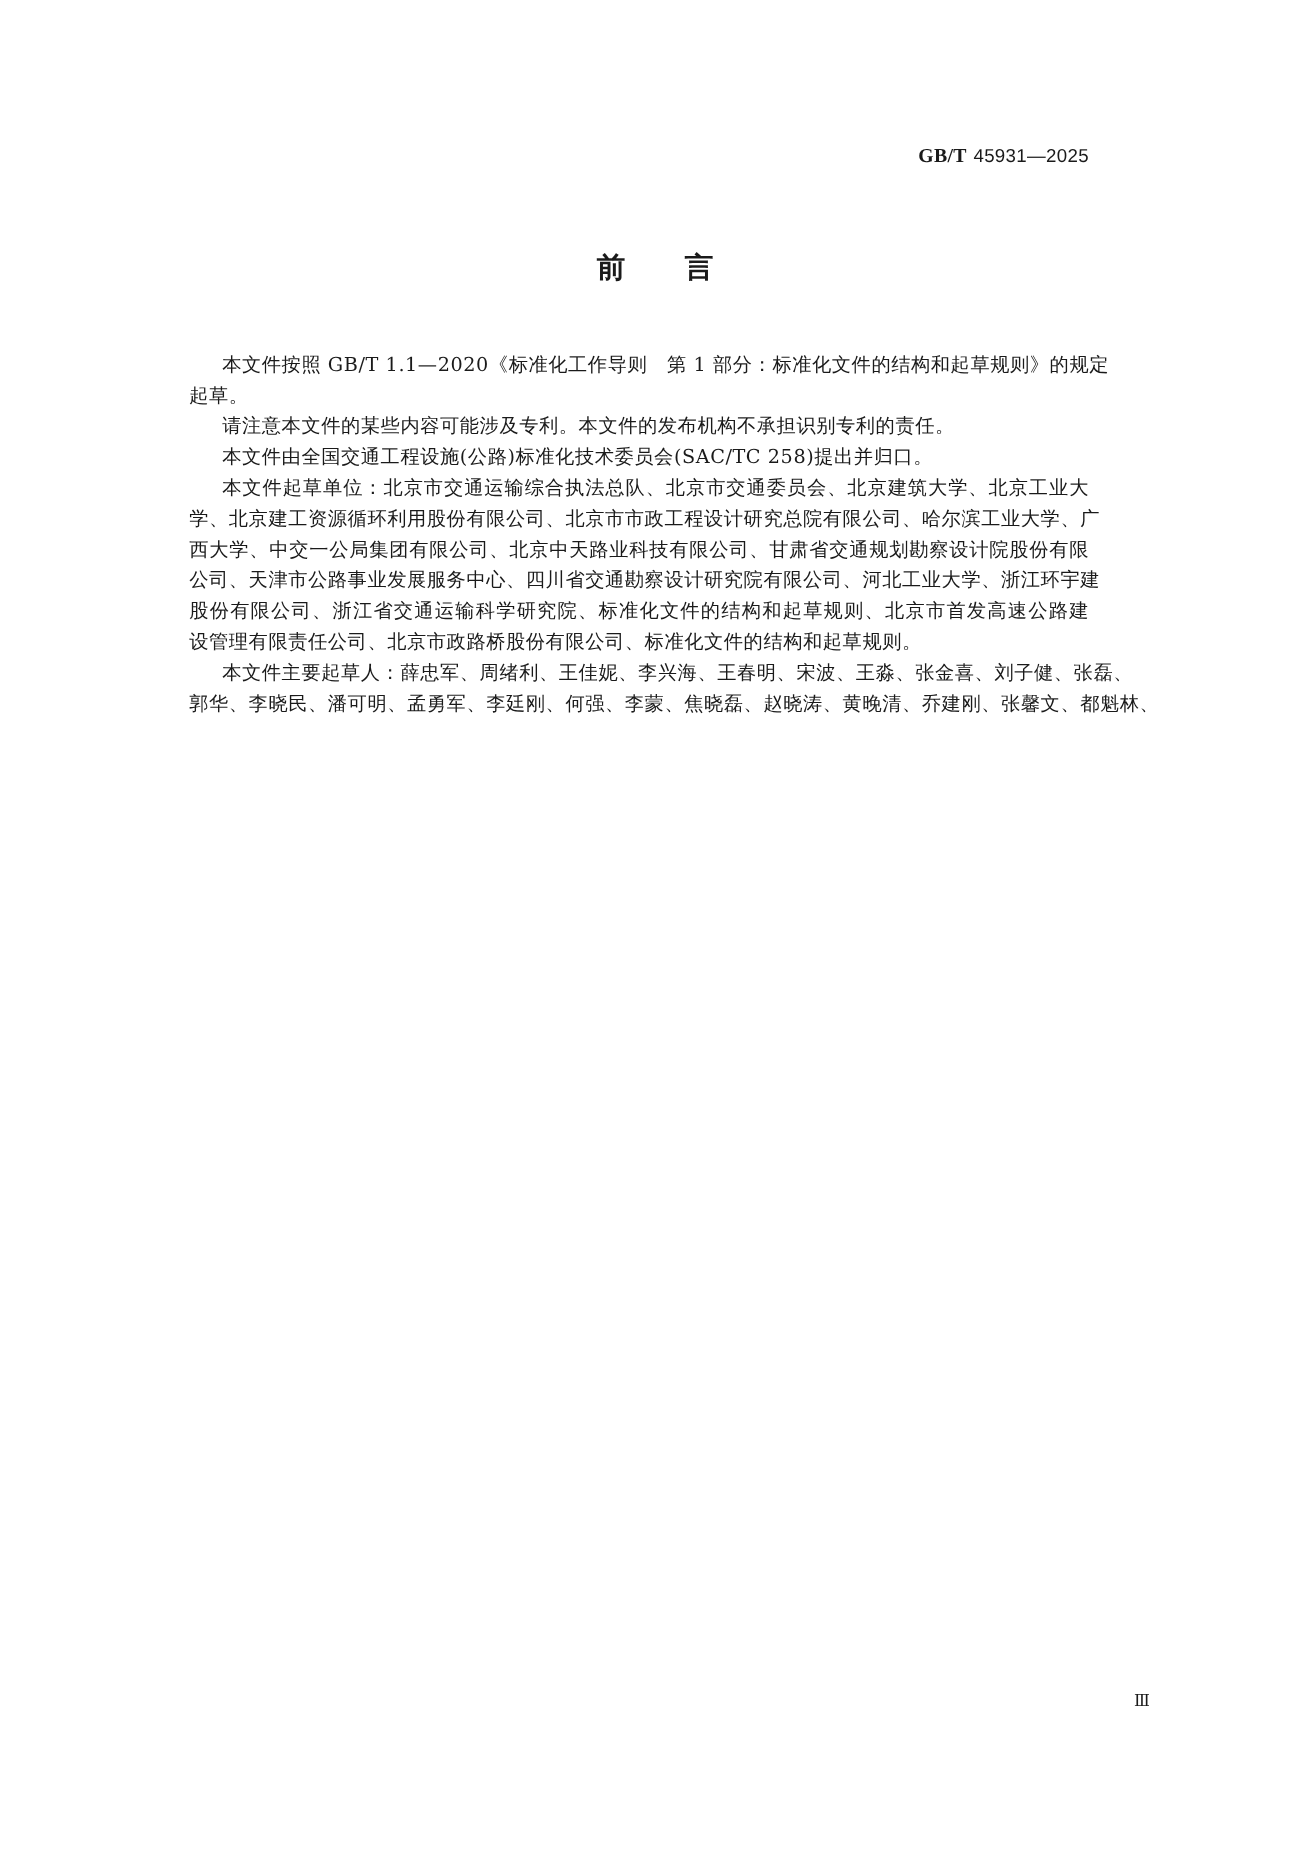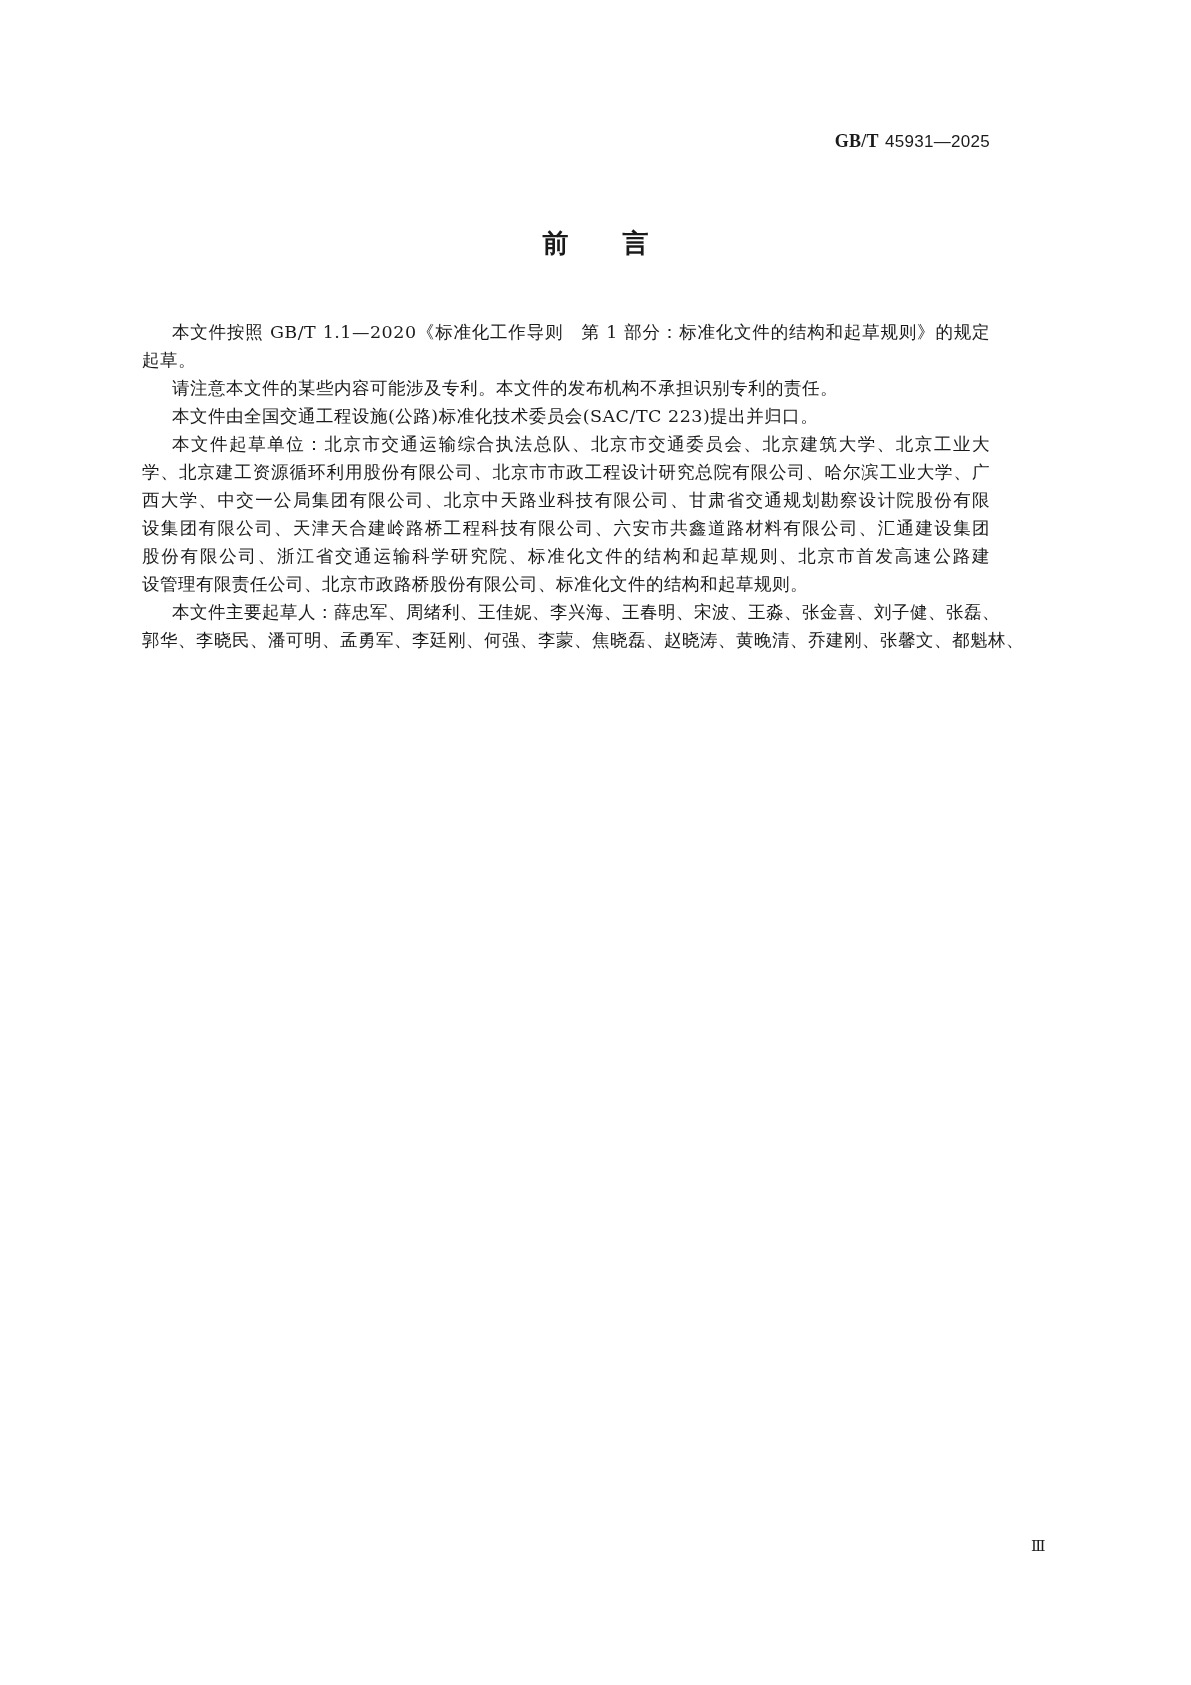--- a/index.html
+++ b/index.html
@@ -52,20 +52,21 @@
     width: 848px;
   }
   .line {
     height: 28px;
     line-height: 28px;
     font-size: 17.5px;
     white-space: nowrap;
     text-align: justify;
     text-align-last: justify;
     letter-spacing: 0.5px;
+    margin-left: 30px;
   }
   .line.indent {
     padding-left: 30px;
   }
   .line.last {
     text-align-last: left;
   }
   .page-number {
     position: absolute;
     top: 1537px;
@@ -89,28 +90,28 @@
   <div>
     <div class="line indent">本文件按照 GB/T 1.1—2020《标准化工作导则　第 1 部分：标准化文件的结构和起草规则》的规定</div>
     <div class="line last">起草。</div>
   </div>
 
   <div>
     <div class="line indent last">请注意本文件的某些内容可能涉及专利。本文件的发布机构不承担识别专利的责任。</div>
   </div>
 
   <div>
-    <div class="line indent last">本文件由全国交通工程设施(公路)标准化技术委员会(SAC/TC 223)提出并归口。</div>
+    <div class="line indent last">本文件由全国交通工程设施(公路)标准化技术委员会(SAC/TC 258)提出并归口。</div>
   </div>
 
   <div>
     <div class="line indent">本文件起草单位：北京市交通运输综合执法总队、北京市交通委员会、北京建筑大学、北京工业大</div>
     <div class="line">学、北京建工资源循环利用股份有限公司、北京市市政工程设计研究总院有限公司、哈尔滨工业大学、广</div>
     <div class="line">西大学、中交一公局集团有限公司、北京中天路业科技有限公司、甘肃省交通规划勘察设计院股份有限</div>
-    <div class="line">设集团有限公司、天津天合建岭路桥工程科技有限公司、六安市共鑫道路材料有限公司、汇通建设集团</div>
+    <div class="line">公司、天津市公路事业发展服务中心、四川省交通勘察设计研究院有限公司、河北工业大学、浙江环宇建</div>
     <div class="line">股份有限公司、浙江省交通运输科学研究院、标准化文件的结构和起草规则、北京市首发高速公路建</div>
     <div class="line last">设管理有限责任公司、北京市政路桥股份有限公司、标准化文件的结构和起草规则。</div>
   </div>
 
   <div>
     <div class="line indent">本文件主要起草人：薛忠军、周绪利、王佳妮、李兴海、王春明、宋波、王淼、张金喜、刘子健、张磊、</div>
     <div class="line">郭华、李晓民、潘可明、孟勇军、李廷刚、何强、李蒙、焦晓磊、赵晓涛、黄晚清、乔建刚、张馨文、都魁林、</div>
   </div>
 </div>
 

